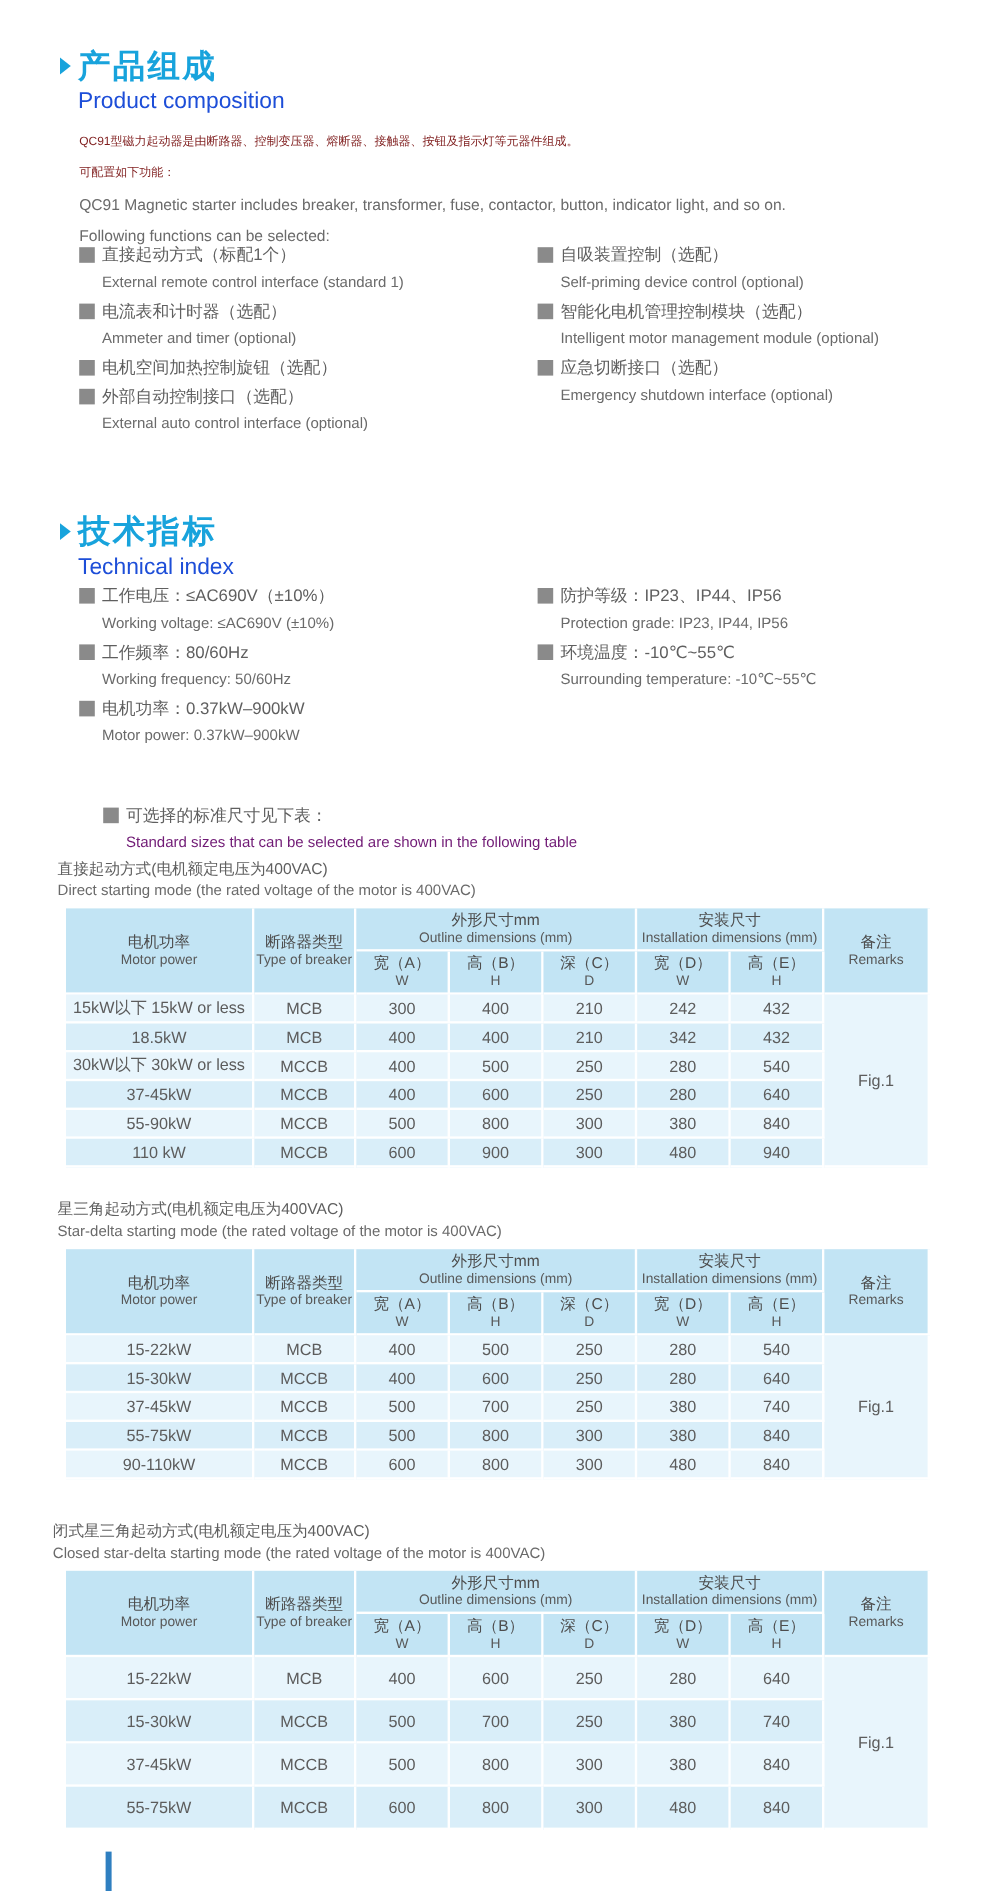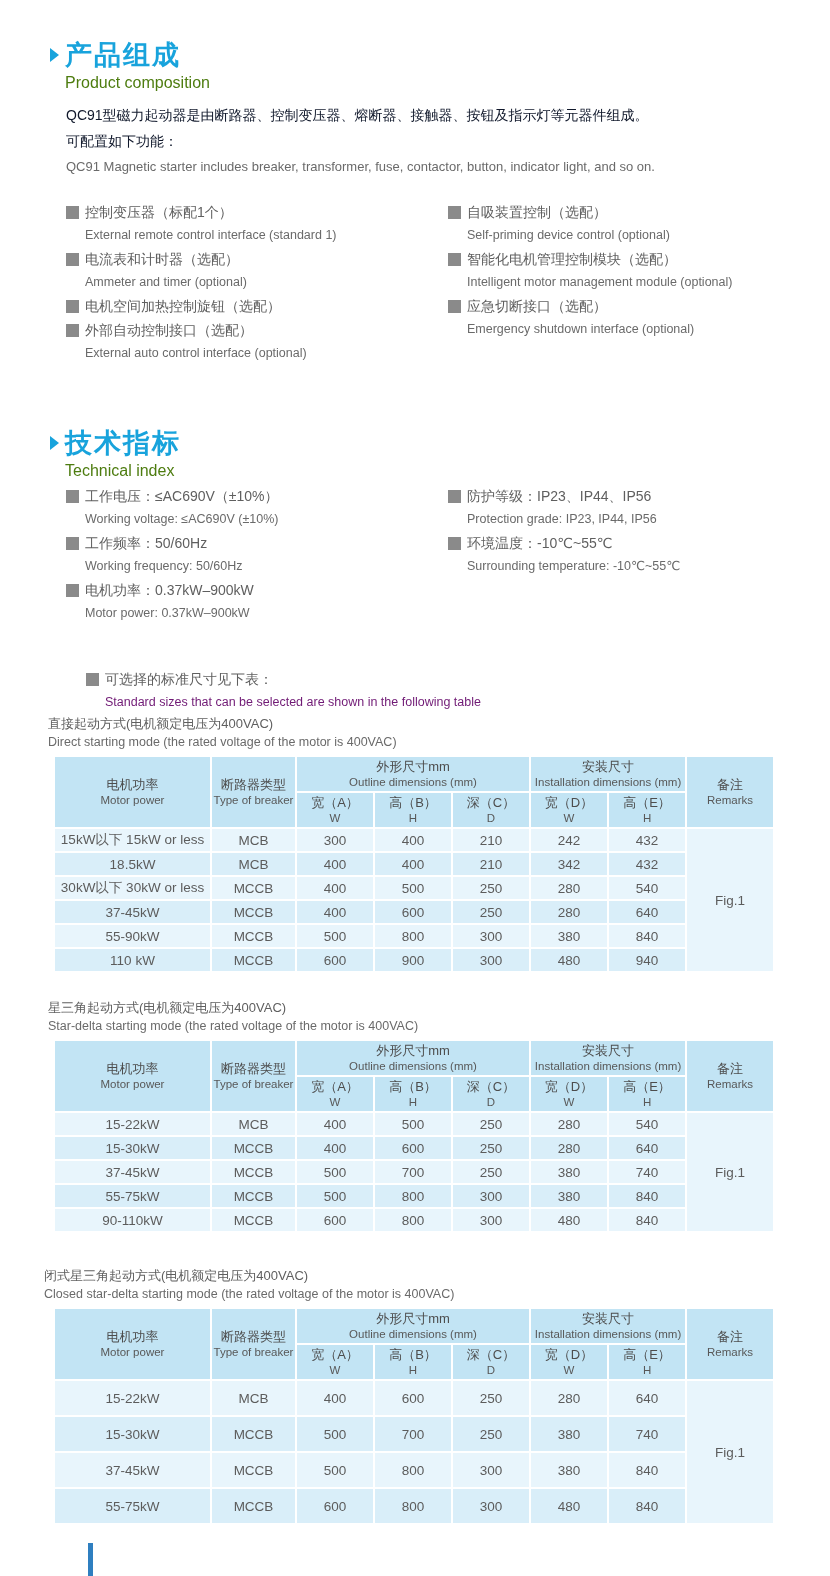--- a/index.html
+++ b/index.html
@@ -5,25 +5,25 @@
   html,body{margin:0;padding:0;background:#fff;}
   #page{position:relative;width:808px;height:1576px;background:#ffffff;overflow:hidden;
         font-family:"Liberation Sans","DejaVu Sans",sans-serif;color:#5c5c5c;}
   .abs{position:absolute;}
 
   
   .sec-head{display:flex;align-items:flex-start;}
   .tri{width:0;height:0;border-left:9px solid #18a3dc;border-top:7px solid transparent;
        border-bottom:7px solid transparent;margin:8px 6px 0 0;}
   .h-zh{font-size:27px;font-weight:700;color:#18a3dc;letter-spacing:2px;line-height:30px;}
-  .h-en{font-size:16px;color:#4d7c0f;margin-top:4px;}
+  .h-en{font-size:19px;color:#1d4ed8;margin-top:4px;}
 
   
   .intro div{line-height:26px;}
-  .p-zh{font-size:14px;color:#0f172a;}
+  .p-zh{font-size:10px;color:#7f1d1d;}
   .p-en{font-size:13px;color:#6a6a6a;}
 
   
   .feat{margin-bottom:1px;}
   .zh-line{display:flex;align-items:center;height:23px;font-size:14px;color:#5f5f5f;}
   .sq{display:inline-block;width:13px;height:13px;background:#8a8a8a;margin-right:6px;flex:none;}
   .en-line{height:23px;line-height:23px;font-size:12.5px;color:#6a6a6a;margin-left:19px;}
 
   
   .note-en{font-size:12.5px;color:#701a75;margin-left:19px;line-height:22px;}
@@ -65,28 +65,29 @@
       <span class="tri"></span>
       <div>
         <div class="h-zh">产品组成</div>
         <div class="h-en">Product composition</div>
       </div>
     </div>
     <div class="intro" style="margin:10px 0 0 16px;">
       <div class="p-zh">QC91型磁力起动器是由断路器、控制变压器、熔断器、接触器、按钮及指示灯等元器件组成。</div>
       <div class="p-zh">可配置如下功能：</div>
       <div class="p-en">QC91 Magnetic starter includes breaker, transformer, fuse, contactor, button, indicator light, and so on.</div>
+      <div class="p-en">Following functions can be selected:</div>
     </div>
   </div>
 
   <div class="abs" style="left:66px;top:201px;width:370px;">
     <div class="feat">
       <div class="zh-line">
           <span class="sq"></span>
-          <span>控制变压器（标配1个）</span>
+          <span>直接起动方式（标配1个）</span>
         </div>
       <div class="en-line">External remote control interface (standard 1)</div>
     </div>
     <div class="feat">
       <div class="zh-line">
           <span class="sq"></span>
           <span>电流表和计时器（选配）</span>
         </div>
       <div class="en-line">Ammeter and timer (optional)</div>
     </div>
@@ -143,21 +144,21 @@
     <div class="feat">
       <div class="zh-line">
           <span class="sq"></span>
           <span>工作电压：≤AC690V（±10%）</span>
         </div>
       <div class="en-line">Working voltage: ≤AC690V (±10%)</div>
     </div>
     <div class="feat">
       <div class="zh-line">
           <span class="sq"></span>
-          <span>工作频率：50/60Hz</span>
+          <span>工作频率：80/60Hz</span>
         </div>
       <div class="en-line">Working frequency: 50/60Hz</div>
     </div>
     <div class="feat">
       <div class="zh-line">
           <span class="sq"></span>
           <span>电机功率：0.37kW–900kW</span>
         </div>
       <div class="en-line">Motor power: 0.37kW–900kW</div>
     </div>

